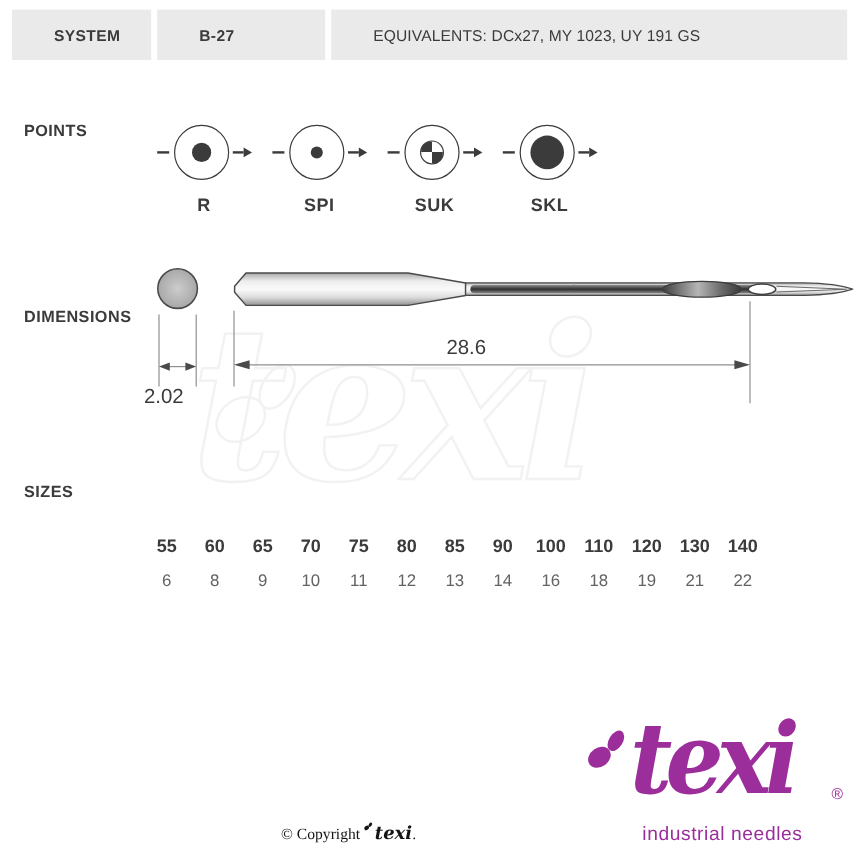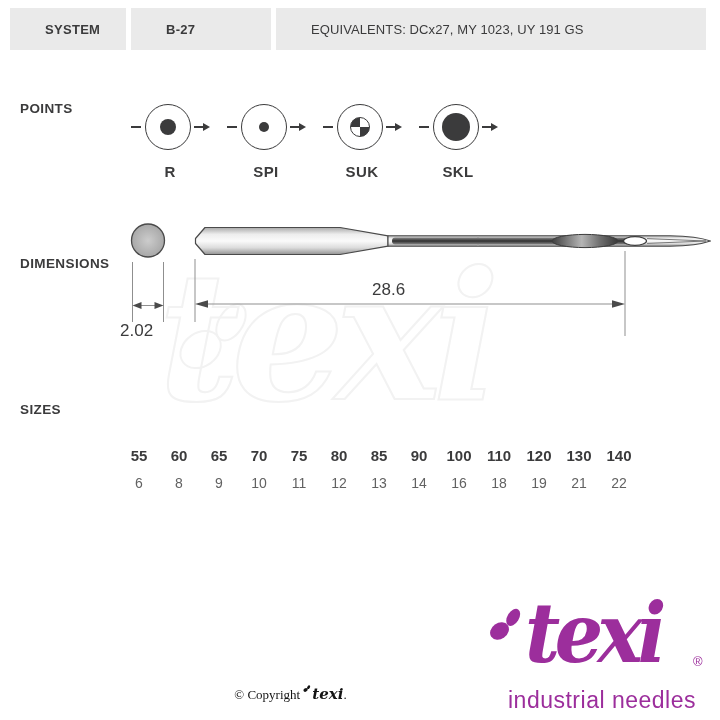--- a/index.html
+++ b/index.html
@@ -71,21 +71,21 @@
   .copyright .brand{font-family:"DejaVu Serif",serif;font-style:italic;font-weight:bold;font-size:15px;}
   .copyright .mini-butterfly{display:inline-block;vertical-align:6px;margin-right:1px;}
 
   .logo{position:absolute;left:465px;top:584px;width:248px;height:132px;}
   .logo-butterfly{position:absolute;left:22px;top:24px;}
   .logo-brand{position:absolute;left:60px;top:8px;font-family:"DejaVu Serif",serif;font-style:italic;
               font-weight:bold;font-size:82px;line-height:1;letter-spacing:-6px;
               transform:scaleX(.93);transform-origin:left top;}
   .logo-reg{position:absolute;left:228px;top:70px;font-size:13px;}
   .logo-tagline{position:absolute;left:28px;top:103px;width:218px;text-align:center;
-                font-size:23px;letter-spacing:.5px;white-space:nowrap;}
+                font-size:16px;letter-spacing:.5px;white-space:nowrap;}
 </style>
 </head>
 <body>
 
 <div class="sheet">
 
   <div class="watermark">texi</div>
   <svg class="watermark-butterfly" width="110" height="80" viewBox="0 0 100 100">
     <g fill="none" stroke="#f2f2f2" stroke-width="2.5">
       <ellipse cx="32" cy="62" rx="27" ry="21" transform="rotate(-35 32 62)"></ellipse>

